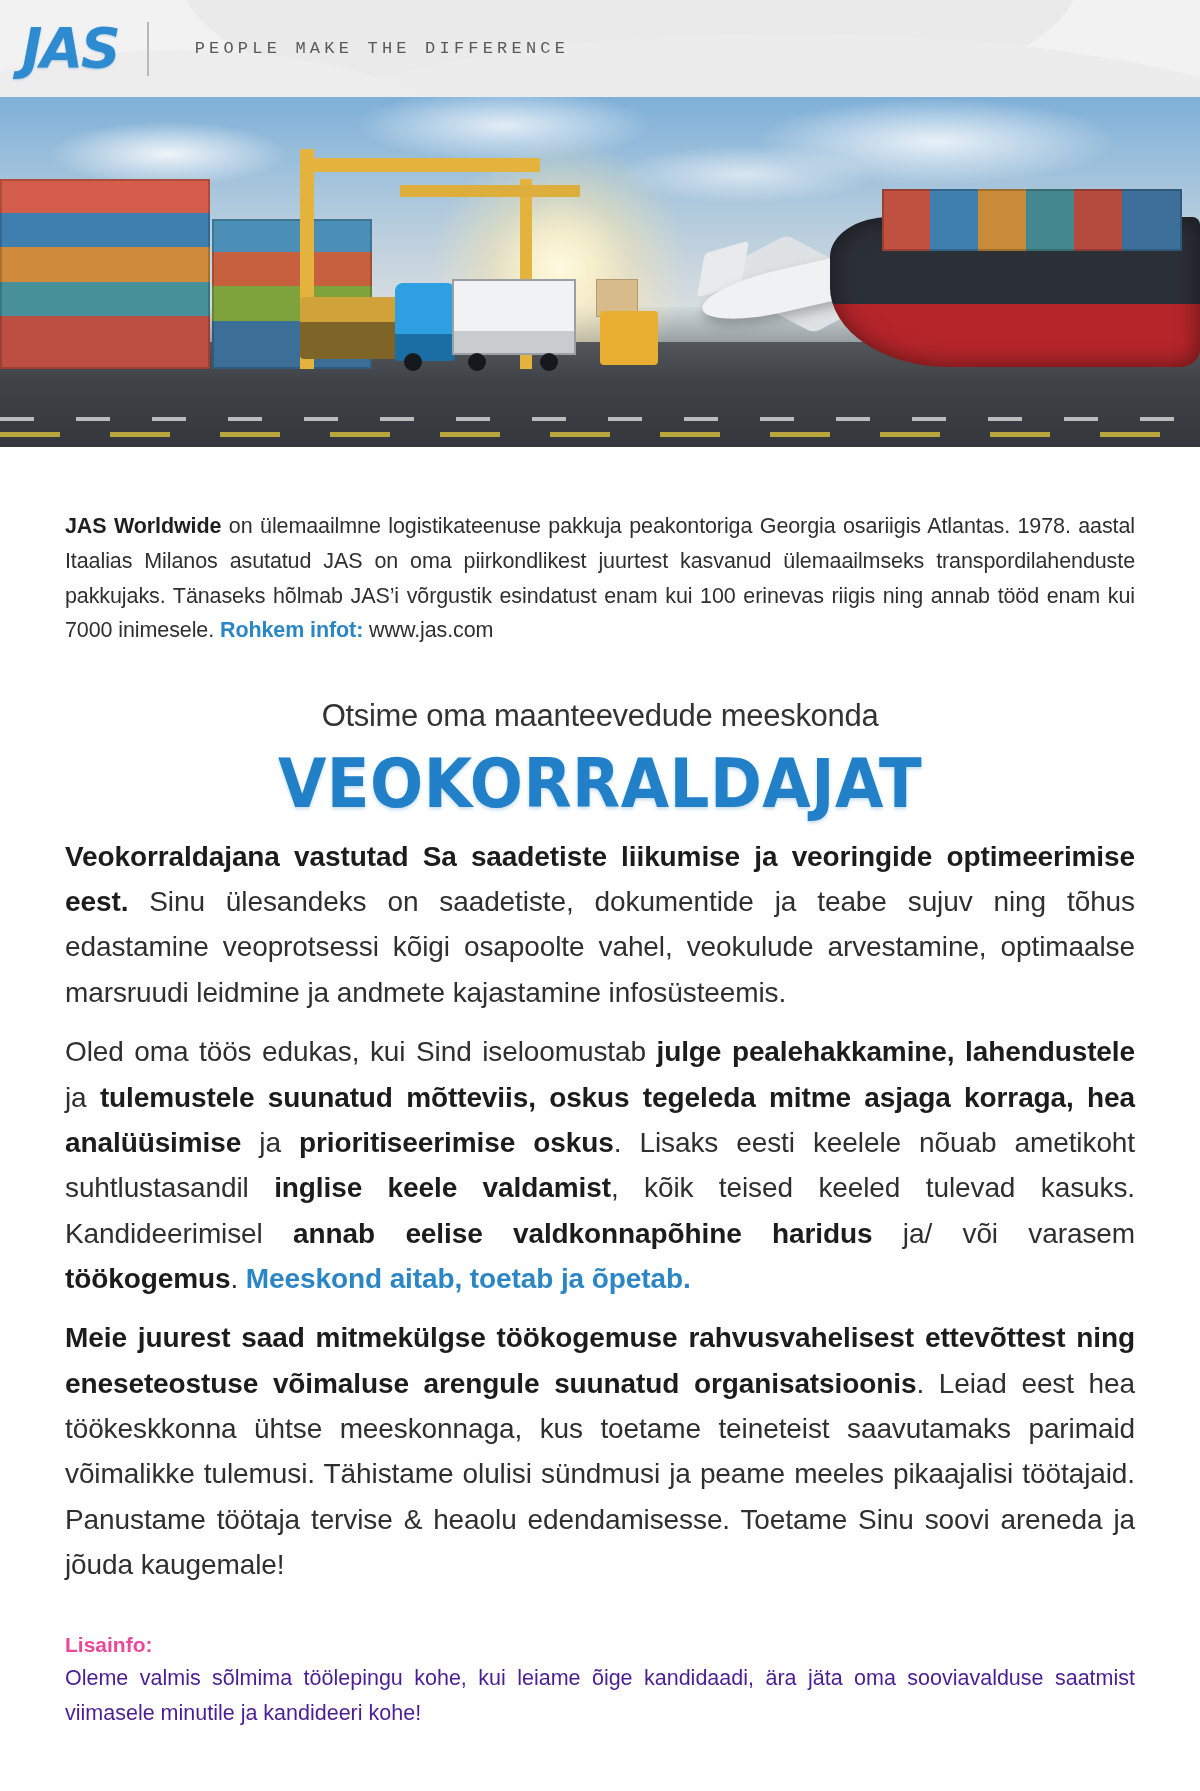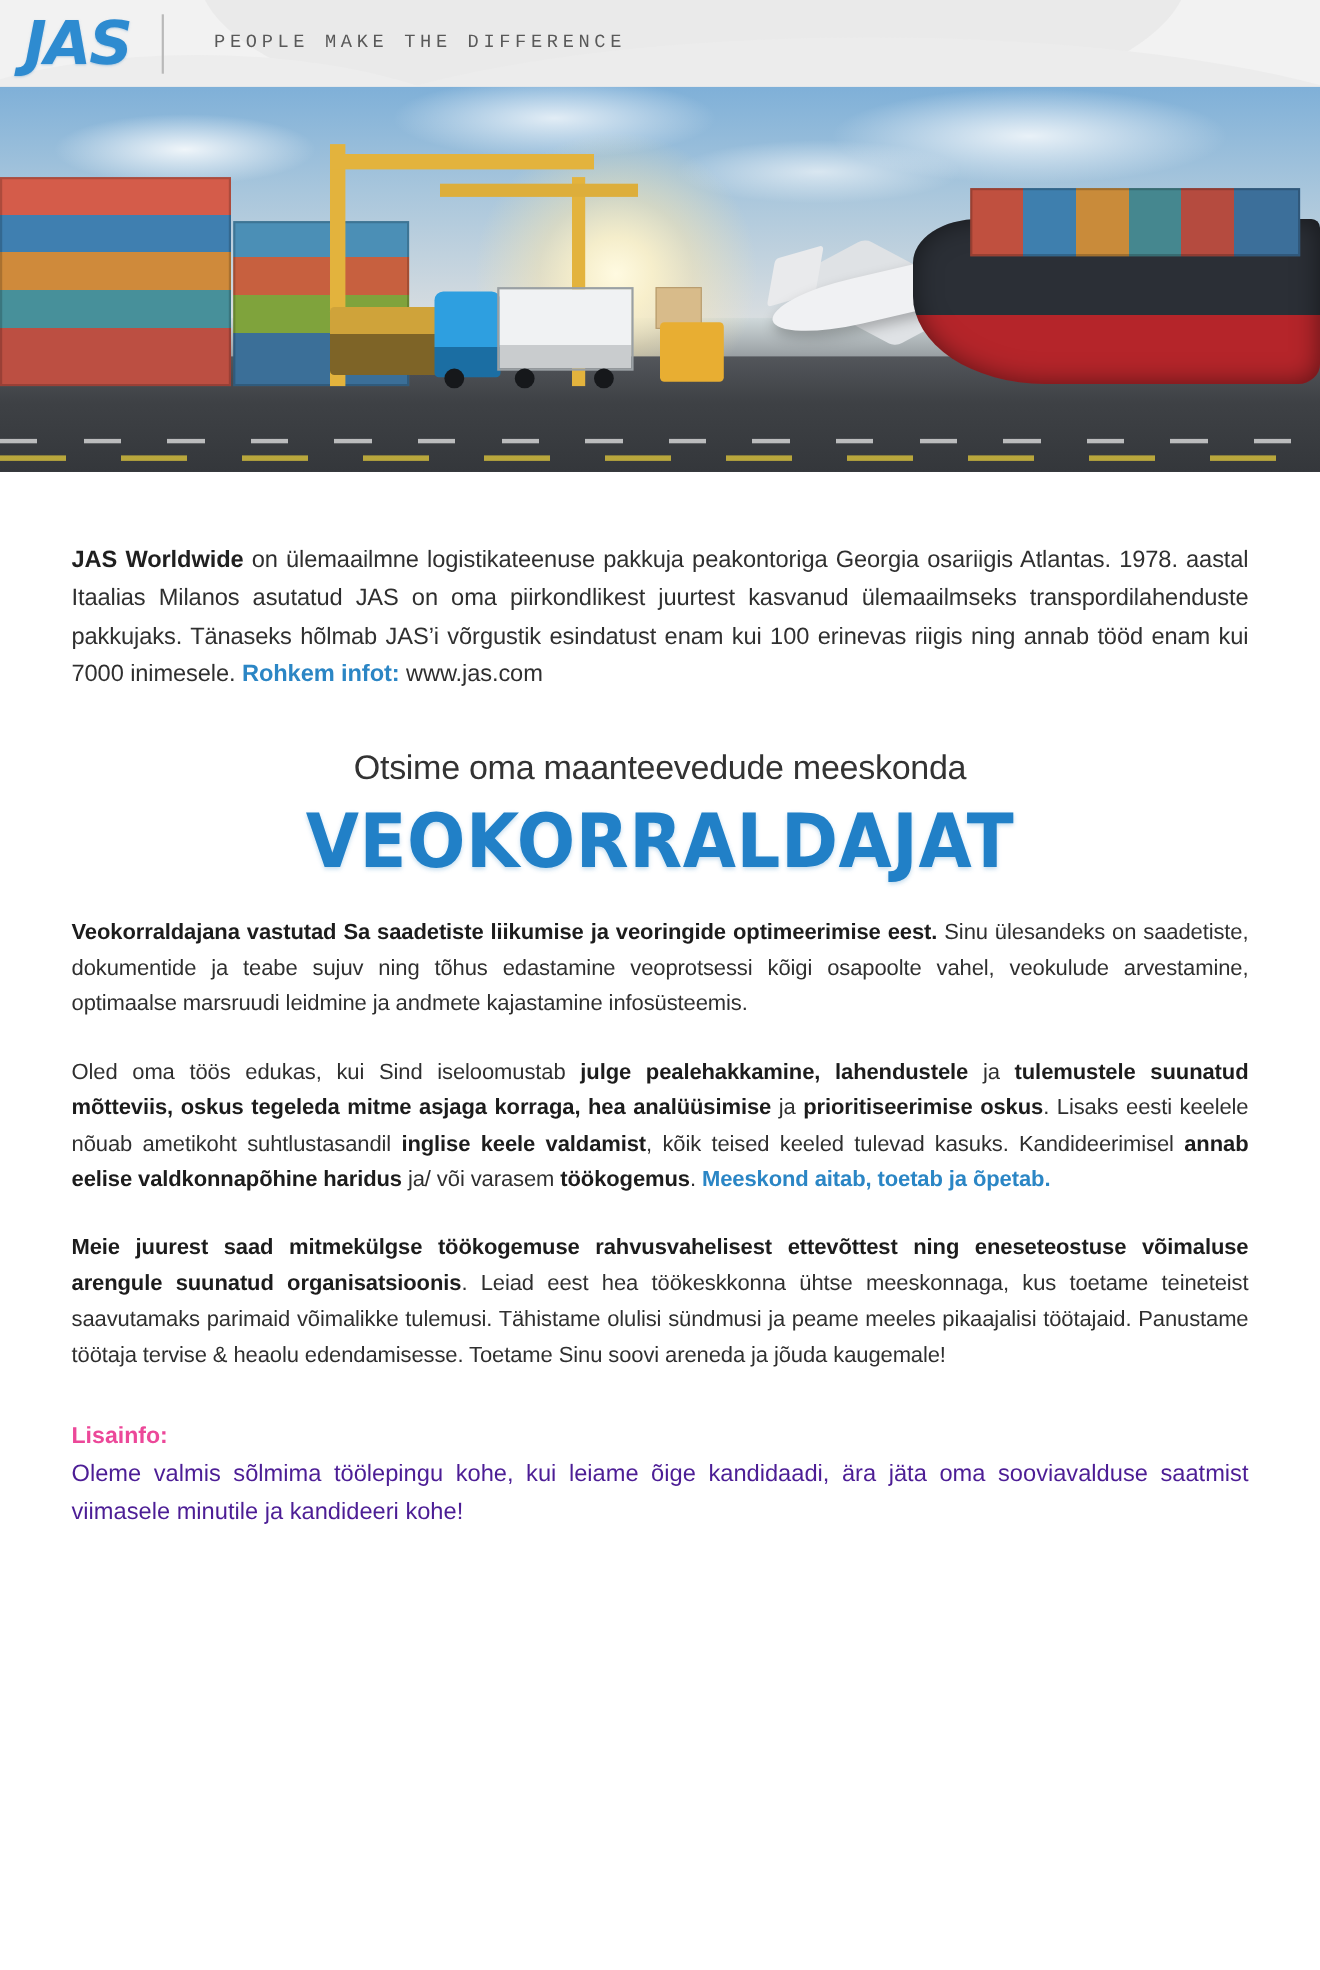--- a/index.html
+++ b/index.html
@@ -16,21 +16,21 @@
   .page {
     width: 1200px;
     position: relative;
     background: #ffffff;
     overflow: hidden;
   }
 
   
   .header {
     position: relative;
-    height: 79px;
+    height: 97px;
     background: #f2f2f2;
     overflow: hidden;
   }
   .header-swoosh-a,
   .header-swoosh-b,
   .header-swoosh-c {
     position: absolute;
     background: #e8e8e8;
     border-radius: 50%;
   }
@@ -268,22 +268,22 @@
     font-size: 68px;
     font-weight: bold;
     color: #2180c7;
     letter-spacing: 0.5px;
     line-height: 1.05;
     transform: scaleX(0.92);
     text-shadow: 0 2px 4px rgba(120,175,215,.45);
   }
 
   .body-p {
-    margin-top: 30px;
-    font-size: 20px;
+    margin-top: 14px;
+    font-size: 28px;
     line-height: 1.62;
     text-align: justify;
     color: #2f2f2f;
     letter-spacing: -0.1px;
   }
   .body-p b { font-weight: bold; color: #1c1c1c; }
   .body-p .blue-b { color:#2b86c5; font-weight: bold; }
 
   .lisainfo-head {
     margin-top: 46px;

